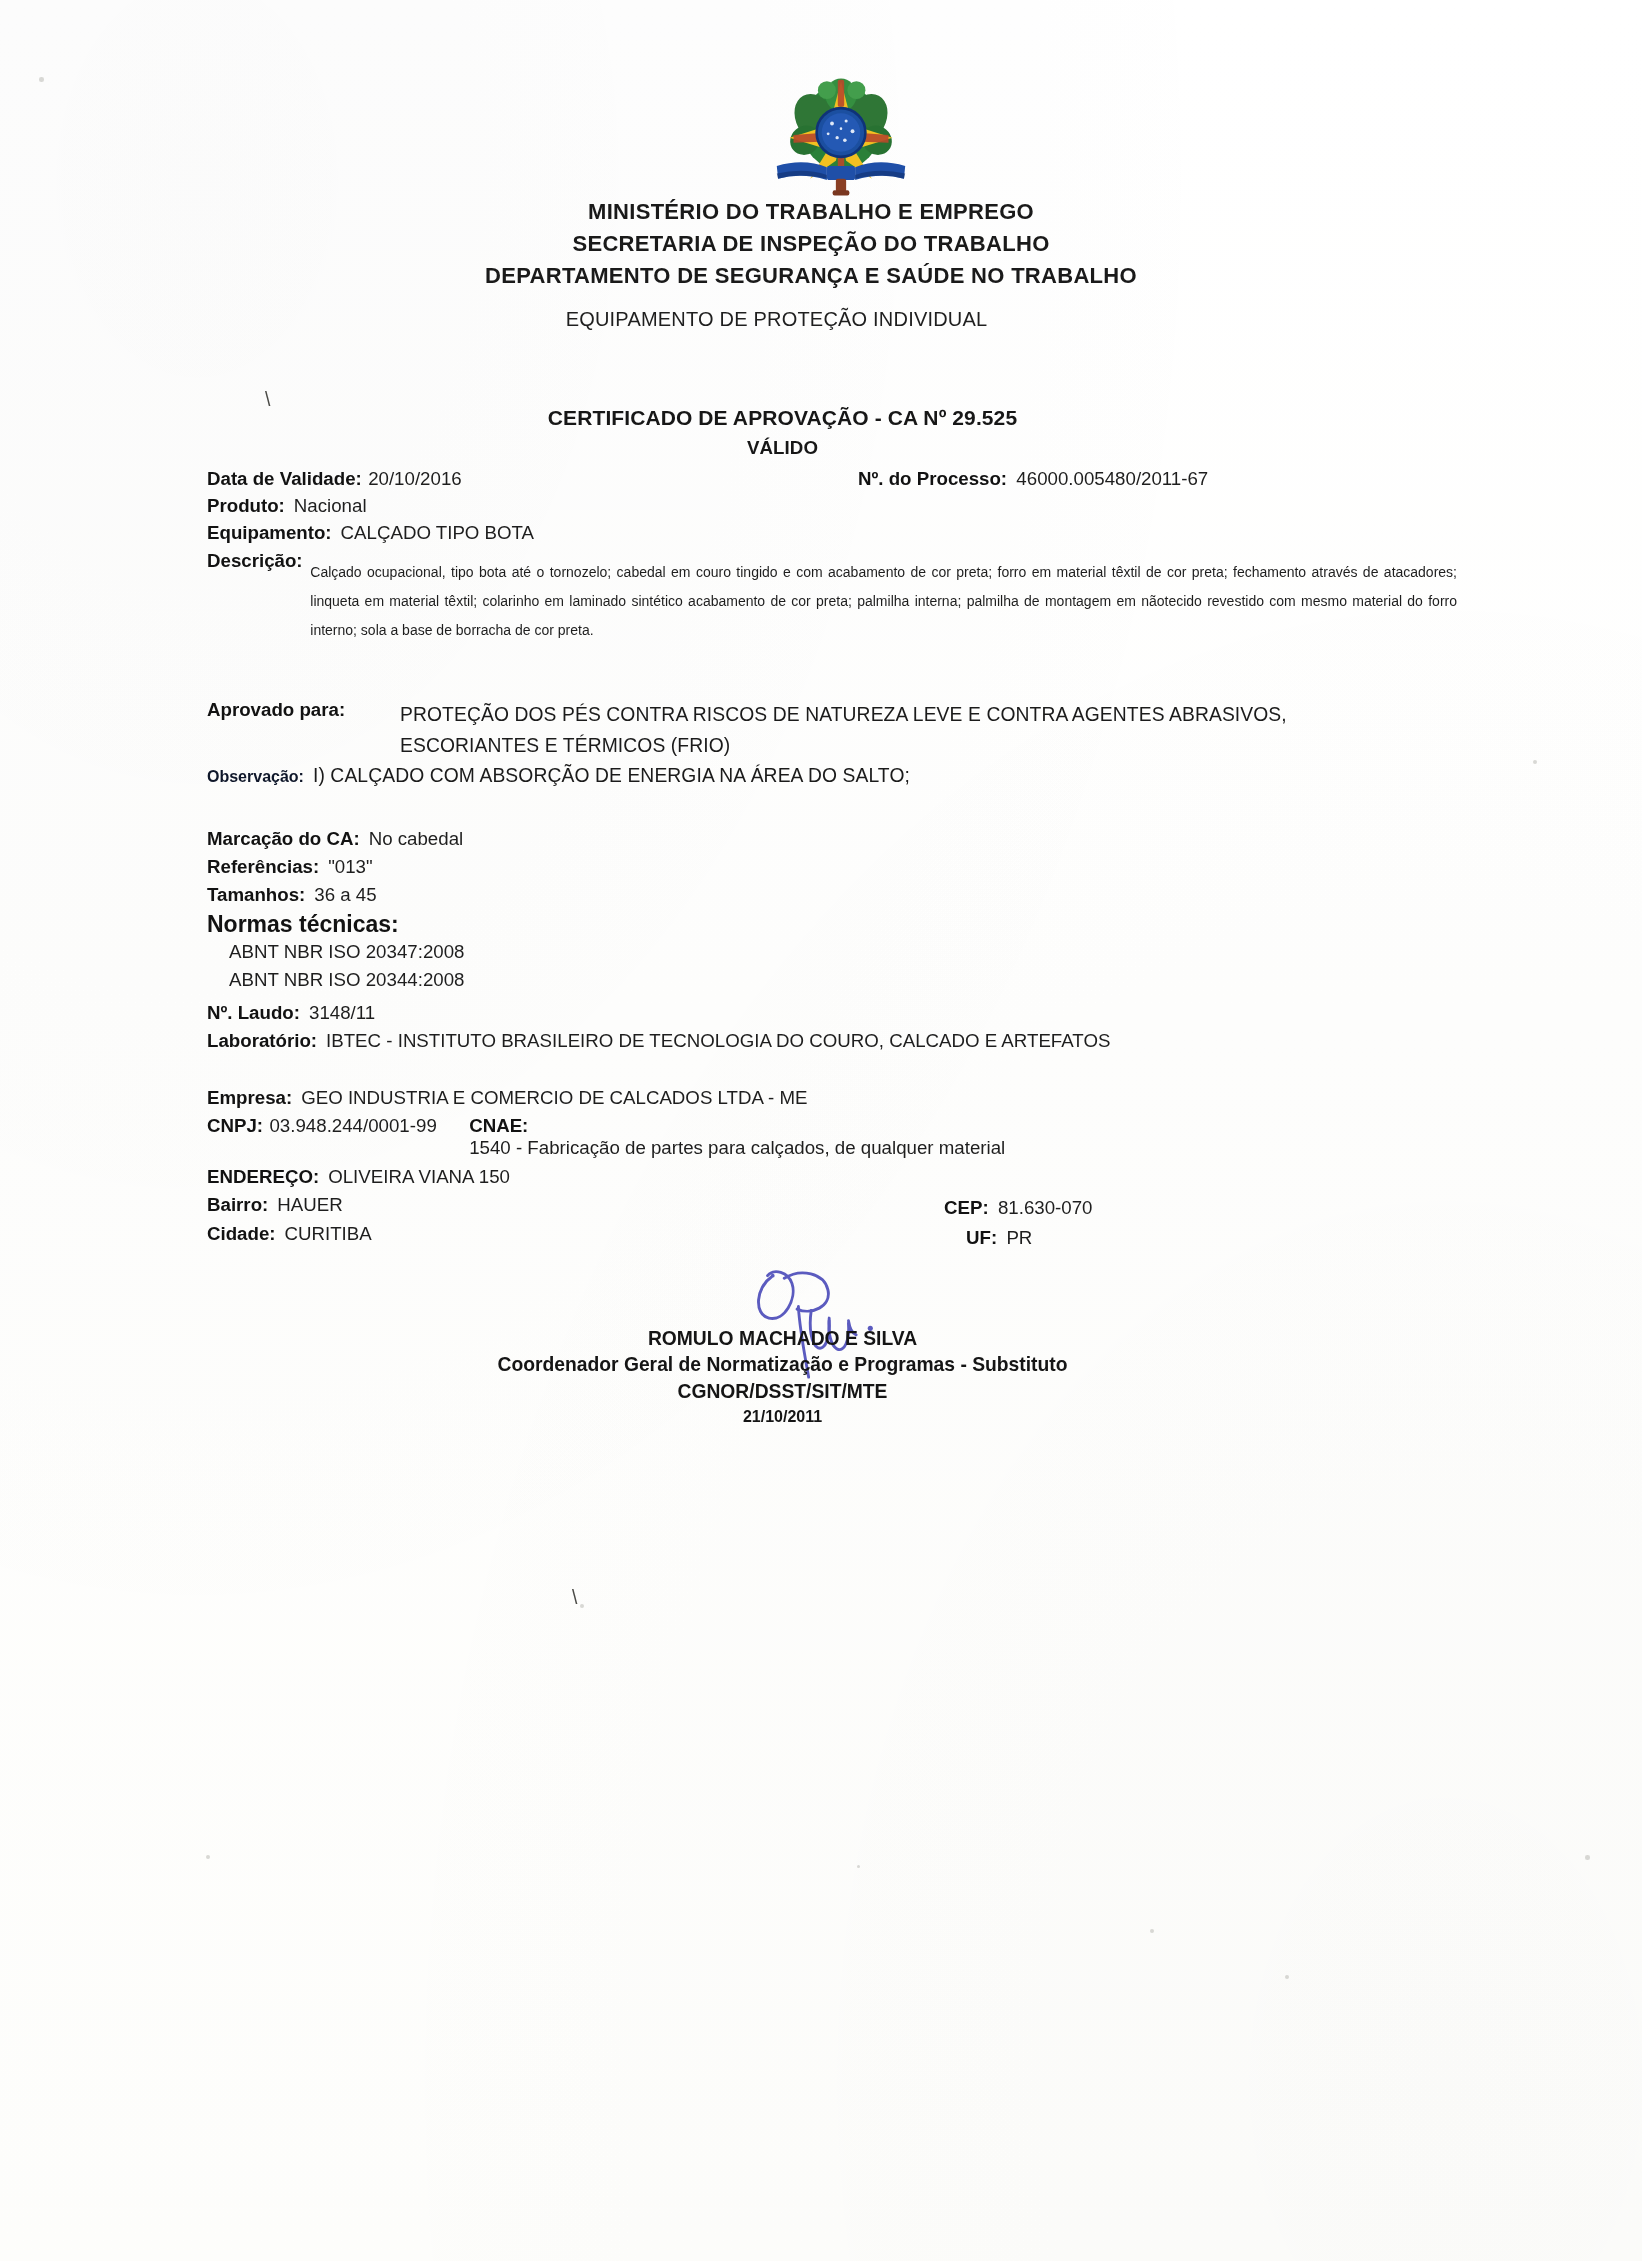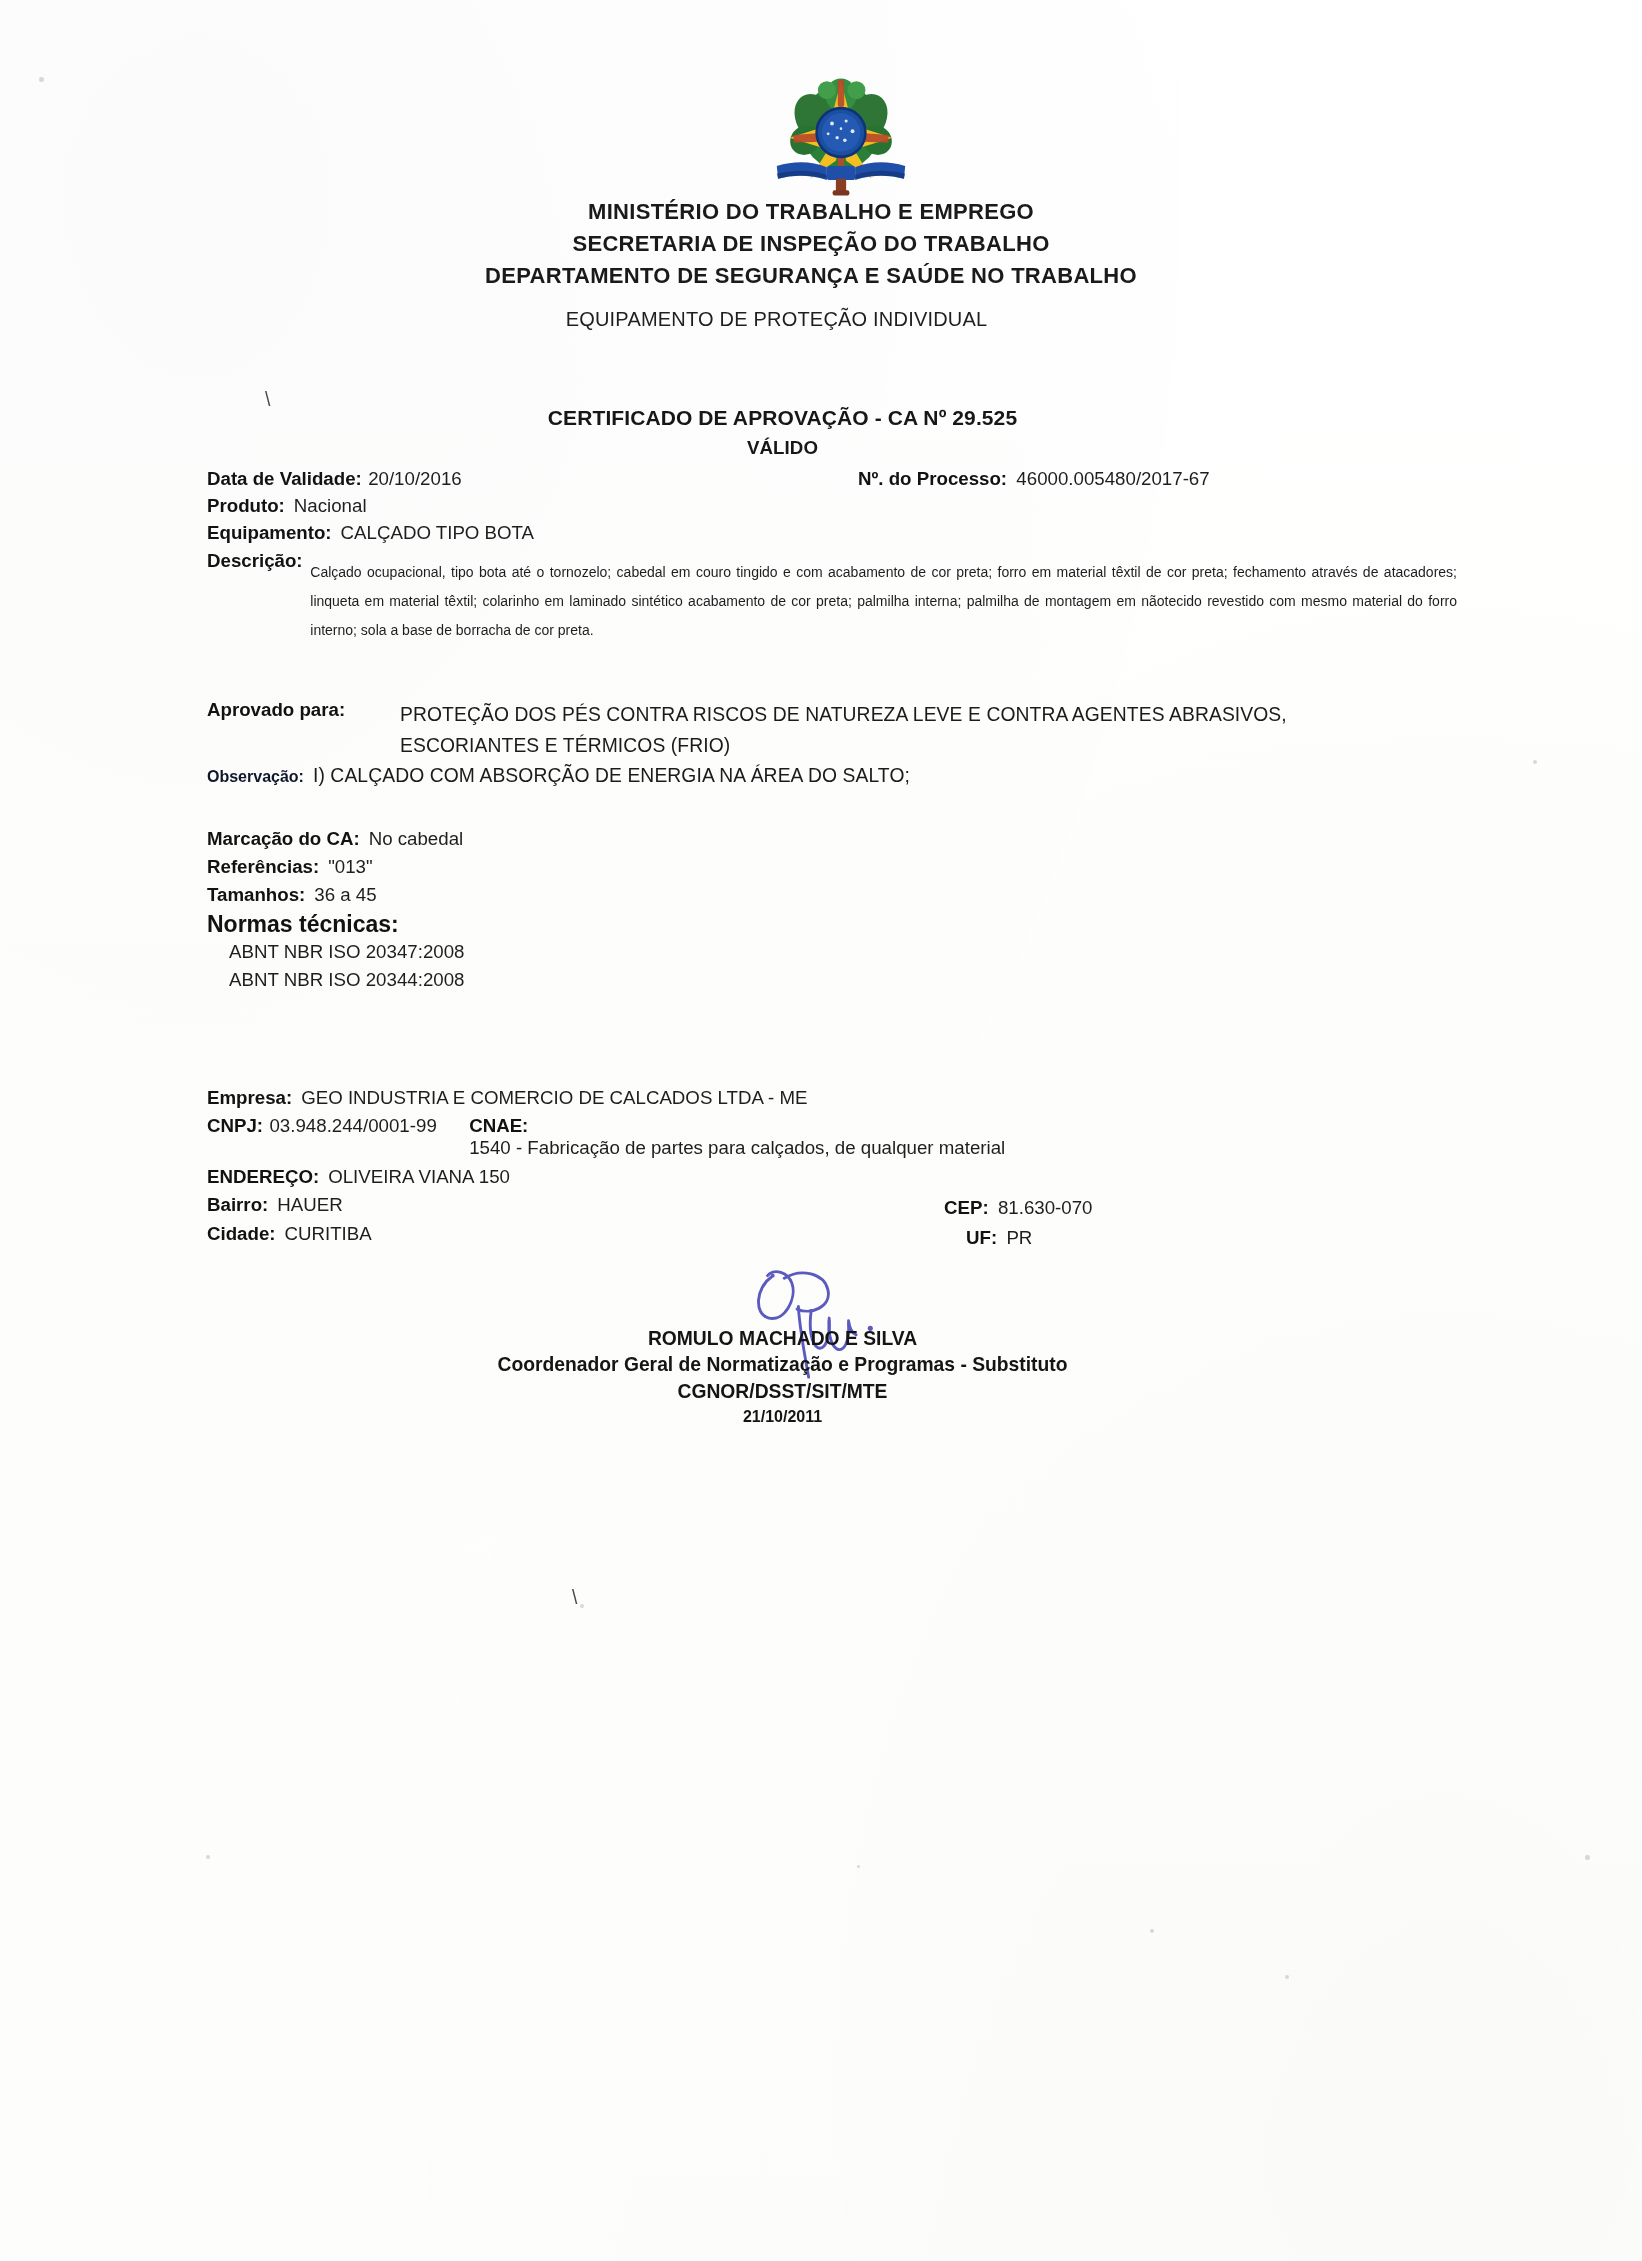--- a/index.html
+++ b/index.html
@@ -384,21 +384,21 @@
   <div class="cert-title">CERTIFICADO DE APROVAÇÃO - CA Nº 29.525</div>
   <div class="cert-valid">VÁLIDO</div>
 
   <div class="fields">
 
     <div class="row row-validity">
       <span class="lbl">Data de Validade:</span>
       <span class="val val-tight">20/10/2016</span>
       <span class="processo">
         <span class="lbl">Nº. do Processo:</span>
-        <span class="val val-tight">46000.005480/2017-67</span>
+        <span class="val val-tight">46000.005480/2011-67</span>
       </span>
     </div>
 
     <div class="row">
       <span class="lbl">Produto:</span>
       <span class="val">Nacional</span>
     </div>
 
     <div class="row">
       <span class="lbl">Equipamento:</span>
@@ -438,20 +438,30 @@
     </div>
     <div class="row">
       <span class="lbl">Tamanhos:</span>
       <span class="val">36 a 45</span>
     </div>
     <div class="norms-title">Normas técnicas:</div>
     <div class="norm-item">ABNT NBR ISO 20347:2008</div>
     <div class="norm-item">ABNT NBR ISO 20344:2008</div>
   </div>
 
+  <div class="laudo">
+    <div class="row">
+      <span class="lbl">Nº. Laudo:</span>
+      <span class="val">3148/11</span>
+    </div>
+    <div class="row">
+      <span class="lbl">Laboratório:</span>
+      <span class="val">IBTEC - INSTITUTO BRASILEIRO DE TECNOLOGIA DO COURO, CALCADO E ARTEFATOS</span>
+    </div>
+  </div>
 
   <div class="company">
     <div class="row">
       <span class="lbl">Empresa:</span>
       <span class="val">GEO INDUSTRIA E COMERCIO DE CALCADOS LTDA - ME</span>
     </div>
     <div class="row cnpj-row">
       <span class="lbl">CNPJ:</span>
       <span class="val val-tight">03.948.244/0001-99</span>
       <span class="cnae-group">

